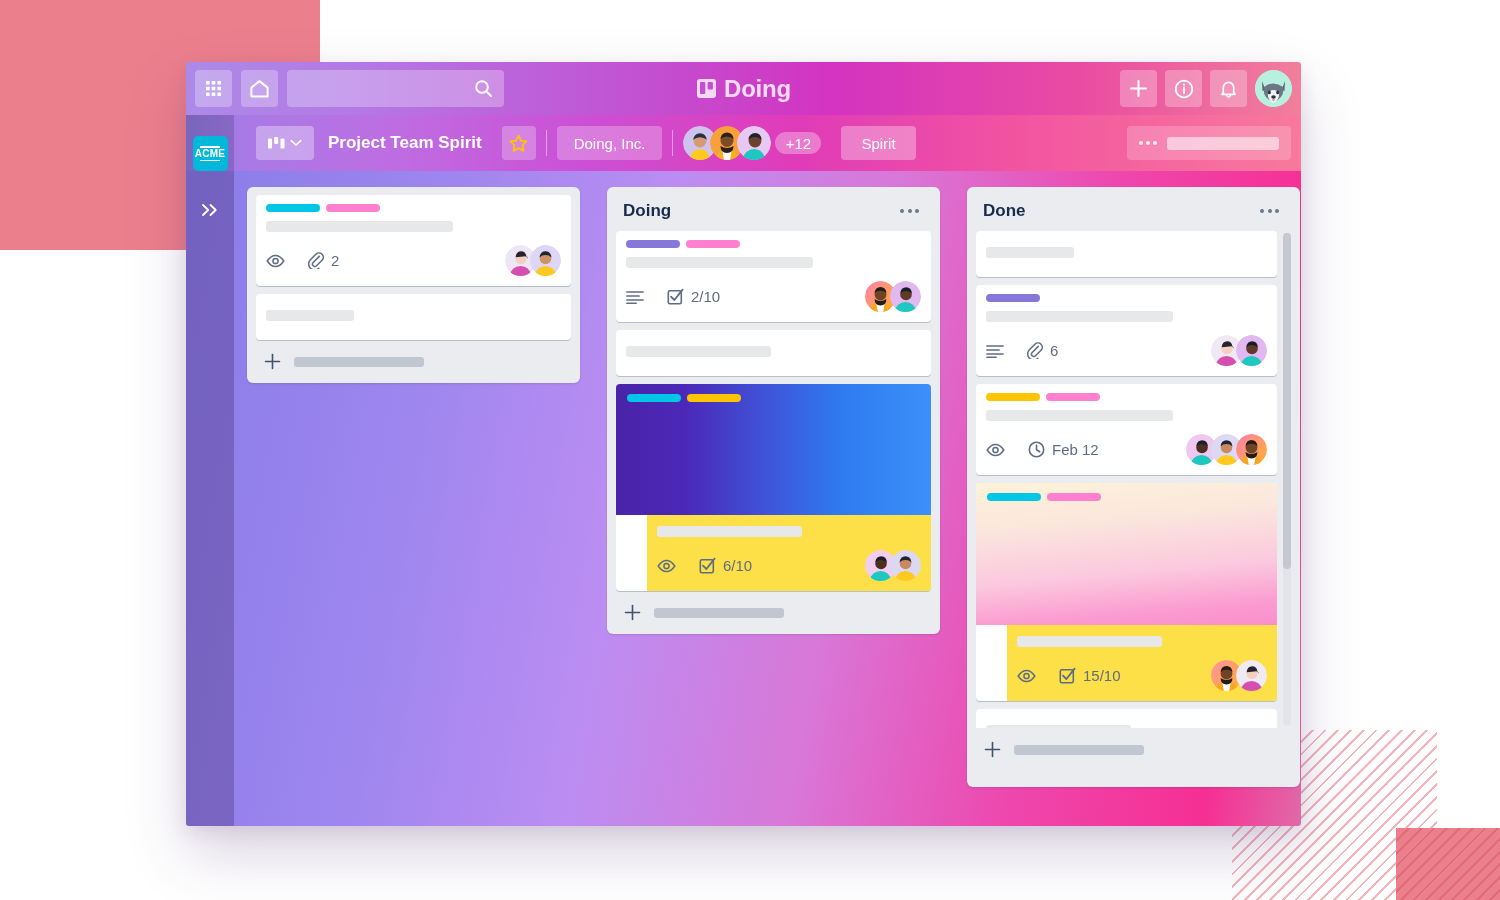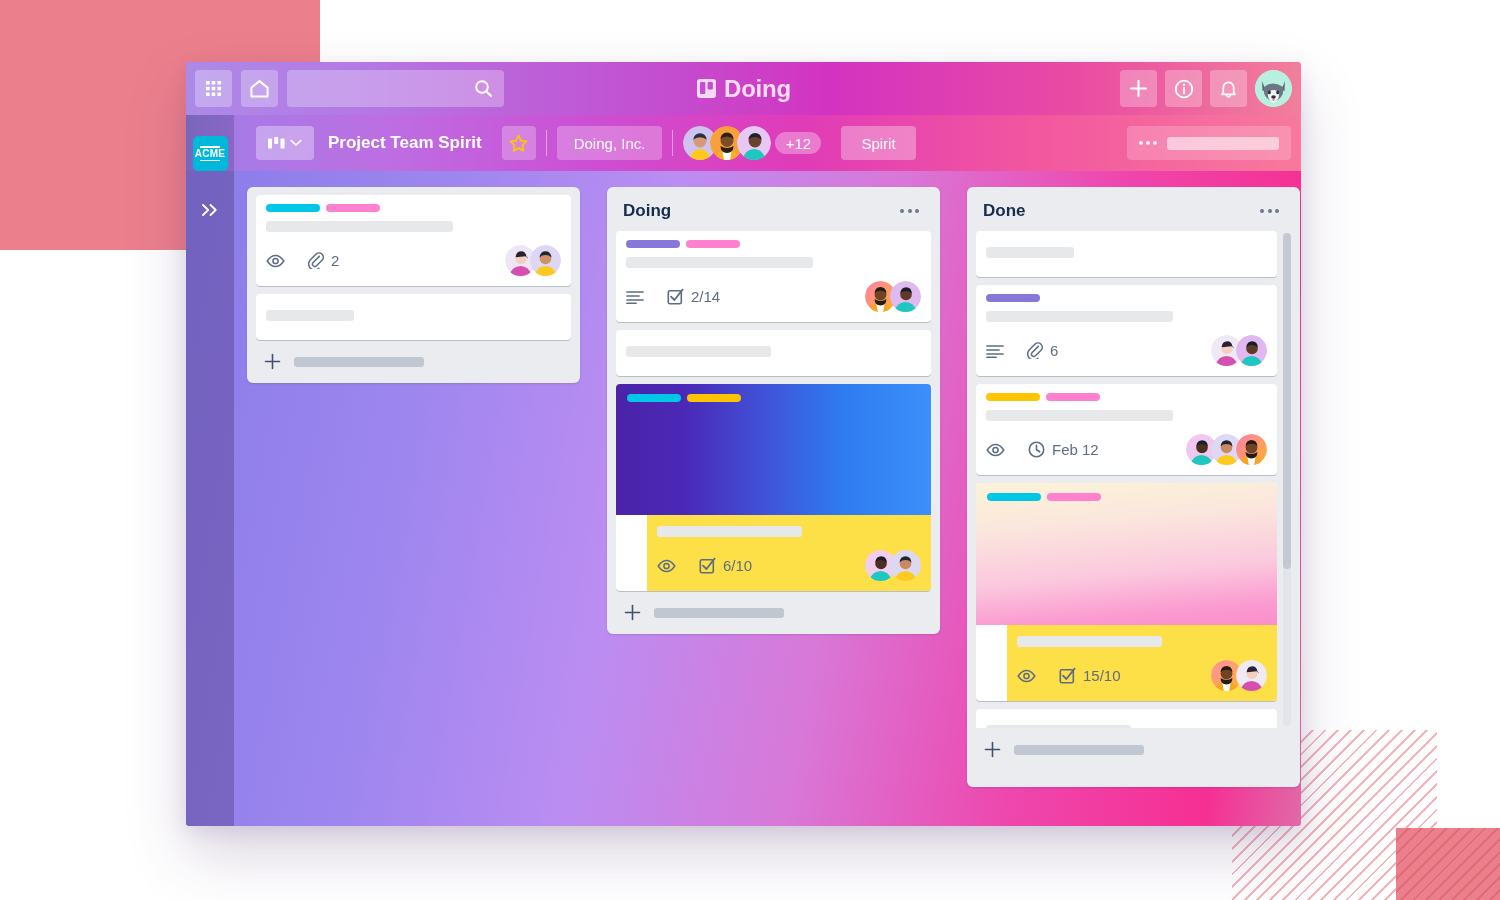--- a/index.html
+++ b/index.html
@@ -522,21 +522,21 @@
                 </span>
                 <span></span>
               </div>
               <div class="badge">
                 <span>
                   <svg width="17" height="17" viewBox="0 0 17 17">
                     <rect x="1.3" y="2.8" width="13" height="13" rx="1.6" fill="none" stroke="#5e6c84" stroke-width="1.6"></rect>
                     <path d="M4 8.6 L7.4 12 L15.6 1.6" fill="none" stroke="#5e6c84" stroke-width="1.8" stroke-linecap="round" stroke-linejoin="round"></path>
                   </svg>
                 </span>
-                <span>2/14</span>
+                <span>2/10</span>
               </div>
               <div class="card-avatars">
                 <div class="c-av">
                   <svg width="31" height="31" viewBox="0 0 31 31">
                     <defs>
                         <linearGradient id="gA" x1="0" y1="0" x2="1" y2="1">
                       <stop offset="0" stop-color="#ff7fb0"></stop>
                           <stop offset="1" stop-color="#ffb227"></stop>
                     </linearGradient>
                       </defs>

